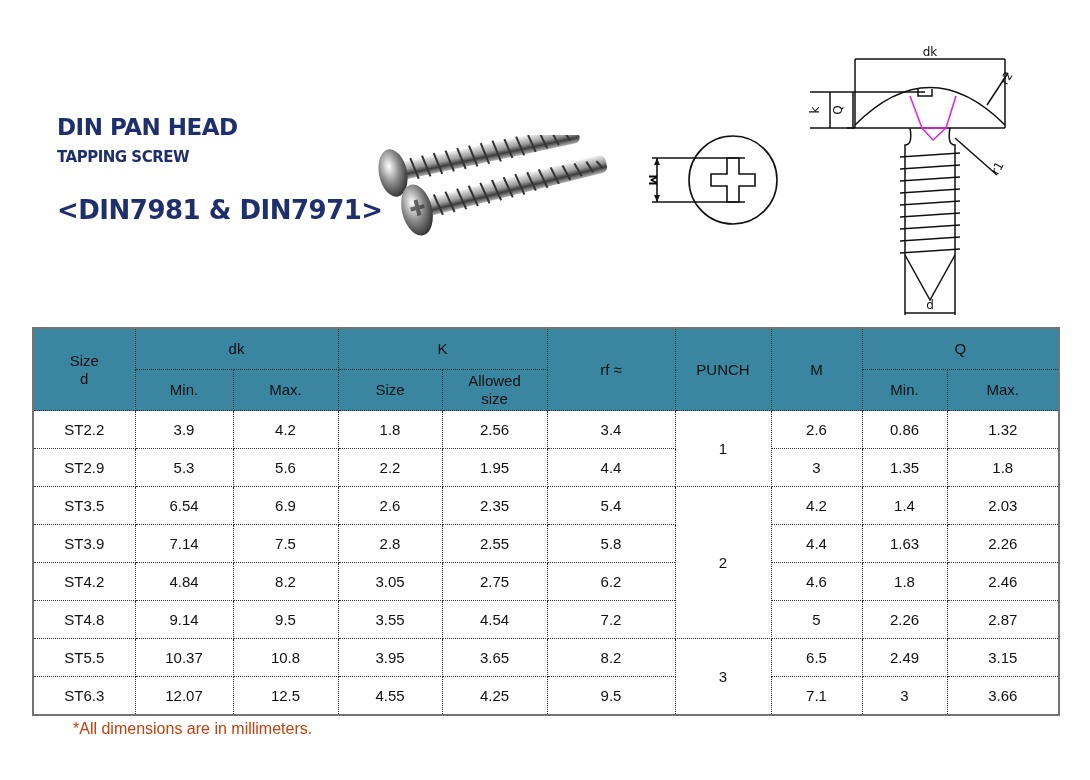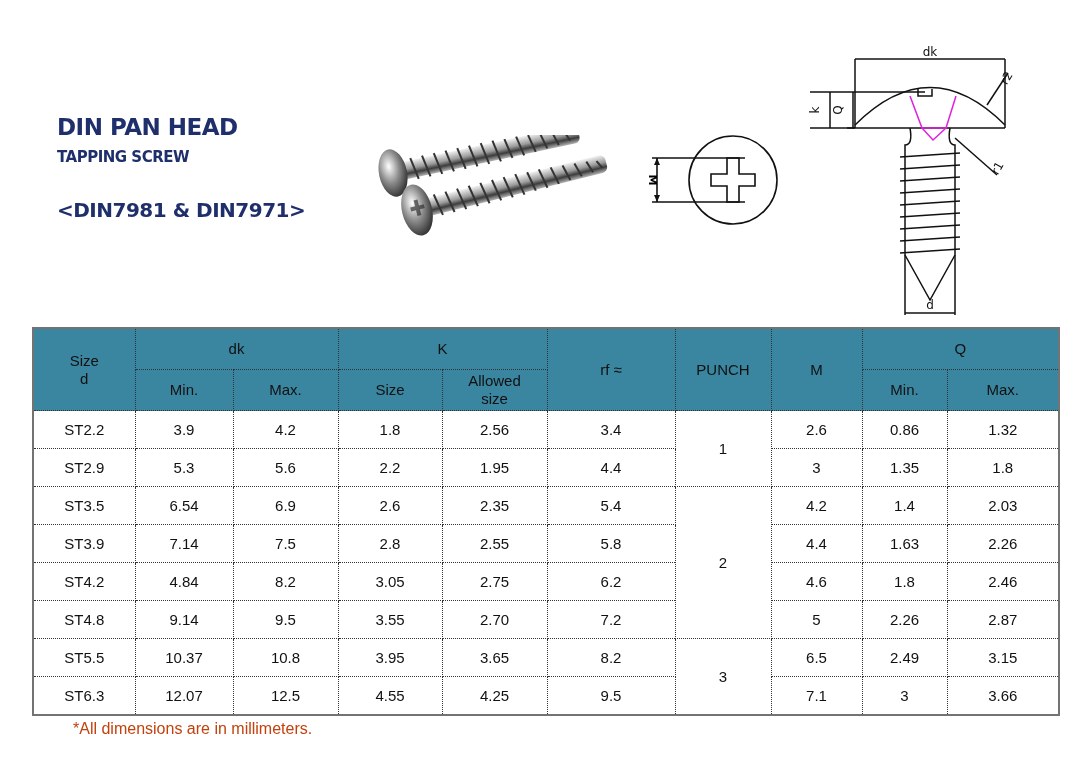--- a/index.html
+++ b/index.html
@@ -2,21 +2,21 @@
 <html><head>
 <meta charset="utf-8">
 <style>
   html, body { margin:0; padding:0; background:#ffffff; }
   body { width:1090px; height:780px; position:relative; overflow:hidden;
          font-family:"Liberation Sans", "DejaVu Sans", sans-serif; color:#111; }
   .title { position:absolute; left:57px; color:#1f2f6b; font-weight:bold;
            font-family:"DejaVu Sans", "Liberation Sans", sans-serif; letter-spacing:-0.5px; }
   .t1 { top:113px; font-size:23px; line-height:28px; }
   .t2 { top:143px; font-size:15px; line-height:28px; }
-  .t3 { top:195px; font-size:20px; line-height:30px; }
+  .t3 { top:195px; font-size:26px; line-height:30px; }
 
   .photo { position:absolute; left:365px; top:135px; width:250px; height:120px; }
   .phillips { position:absolute; left:630px; top:125px; width:150px; height:110px; }
   .drawing { position:absolute; left:795px; top:45px; width:245px; height:275px; }
 
   table.spec { position:absolute; left:32px; top:327px; width:1026px; height:382px;
                border-collapse:collapse; border:2px solid #737373; table-layout:fixed; }
   table.spec th, table.spec td { text-align:center; vertical-align:middle;
                font-size:15px; padding:0; border:1px dotted #333; }
   table.spec th { background:#3a86a0; color:#111; font-weight:normal; line-height:18px; }
@@ -252,21 +252,21 @@
       <td>6.2</td>
       <td>4.6</td>
       <td>1.8</td>
       <td>2.46</td>
     </tr>
     <tr>
       <td>ST4.8</td>
       <td>9.14</td>
       <td>9.5</td>
       <td>3.55</td>
-      <td>2.70</td>
+      <td>4.54</td>
       <td>7.2</td>
       <td>5</td>
       <td>2.26</td>
       <td>2.87</td>
     </tr>
     <tr>
       <td>ST5.5</td>
       <td>10.37</td>
       <td>10.8</td>
       <td>3.95</td>

